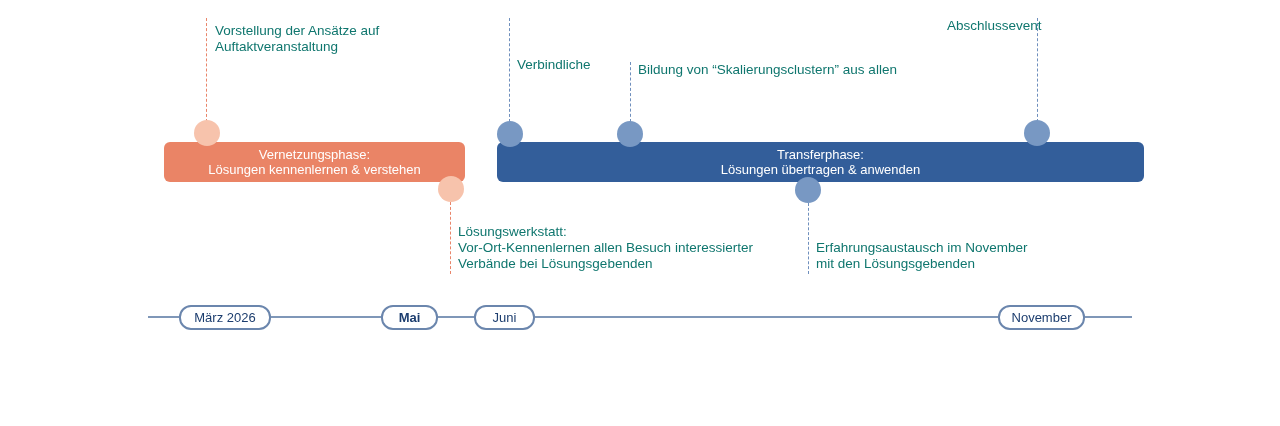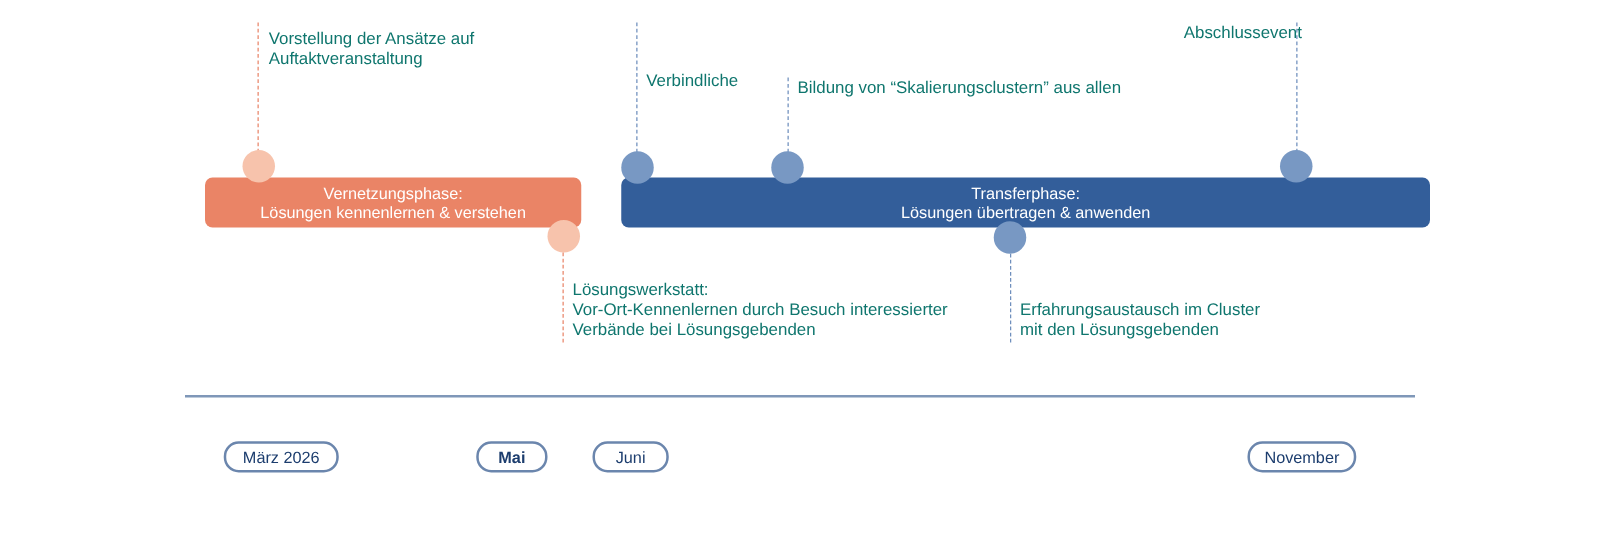--- a/index.html
+++ b/index.html
@@ -12,21 +12,21 @@
     .dot.orange { background: #f7c3ac; }
     .dot.blue { background: #7898c3; }
     .label { position: absolute; font-size: 13.5px; line-height: 16px; color: #0f766e; white-space: nowrap; }
     .phase { position: absolute; height: 40px; border-radius: 6px; color: #fff;
              font-size: 13px; line-height: 15px; text-align: center;
              display: flex; flex-direction: column; justify-content: center; }
     .phase.orange { background: #ea8466; }
     .phase.blue { background: #335e9a; }
     .axis { position: absolute; left: 148px; top: 316px; width: 984px; height: 0; border-top: 2px solid #7f97b8; }
     .month { position: absolute; top: 305px; height: 21px; border: 2px solid #6b86ad; border-radius: 12px;
-             background: #fff; font-size: 13px; line-height: 21px; text-align: center; color: #1c3d6e; box-sizing: content-box; margin-top: 48px; }
+             background: #fff; font-size: 13px; line-height: 21px; text-align: center; color: #1c3d6e; box-sizing: content-box; }
   </style>
 </head>
 <body>
 
 <div class="vline orange" style="left:206px; top:18px; height:104px;"></div>
 <div class="label" style="left:215px; top:23px;">
   <div>Vorstellung der Ansätze auf</div>
   <div>Auftaktveranstaltung</div>
 </div>
 
@@ -58,27 +58,27 @@
 <div class="dot blue" style="left:497px; top:121px;"></div>
 <div class="dot blue" style="left:617px; top:121px;"></div>
 <div class="dot blue" style="left:1024px; top:120px;"></div>
 
 <div class="dot orange" style="left:438px; top:176px;"></div>
 <div class="dot blue" style="left:795px; top:177px;"></div>
 
 <div class="vline orange" style="left:450px; top:202px; height:72px;"></div>
 <div class="label" style="left:458px; top:224px;">
   <div>Lösungswerkstatt:</div>
-  <div>Vor-Ort-Kennenlernen durch Besuch interessierter</div>
+  <div>Vor-Ort-Kennenlernen allen Besuch interessierter</div>
   <div>Verbände bei Lösungsgebenden</div>
 </div>
 
 <div class="vline blue" style="left:808px; top:203px; height:71px;"></div>
 <div class="label" style="left:816px; top:240px;">
-  <div>Erfahrungsaustausch im Cluster</div>
+  <div>Erfahrungsaustausch im November</div>
   <div>mit den Lösungsgebenden</div>
 </div>
 
 <div class="axis"></div>
 <div class="month" style="left:179px; width:88px;">März 2026</div>
 <div class="month" style="left:381px; width:53px;font-weight:bold;">Mai</div>
 <div class="month" style="left:474px; width:57px;">Juni</div>
 <div class="month" style="left:998px; width:83px;">November</div>
 
 </body></html>

